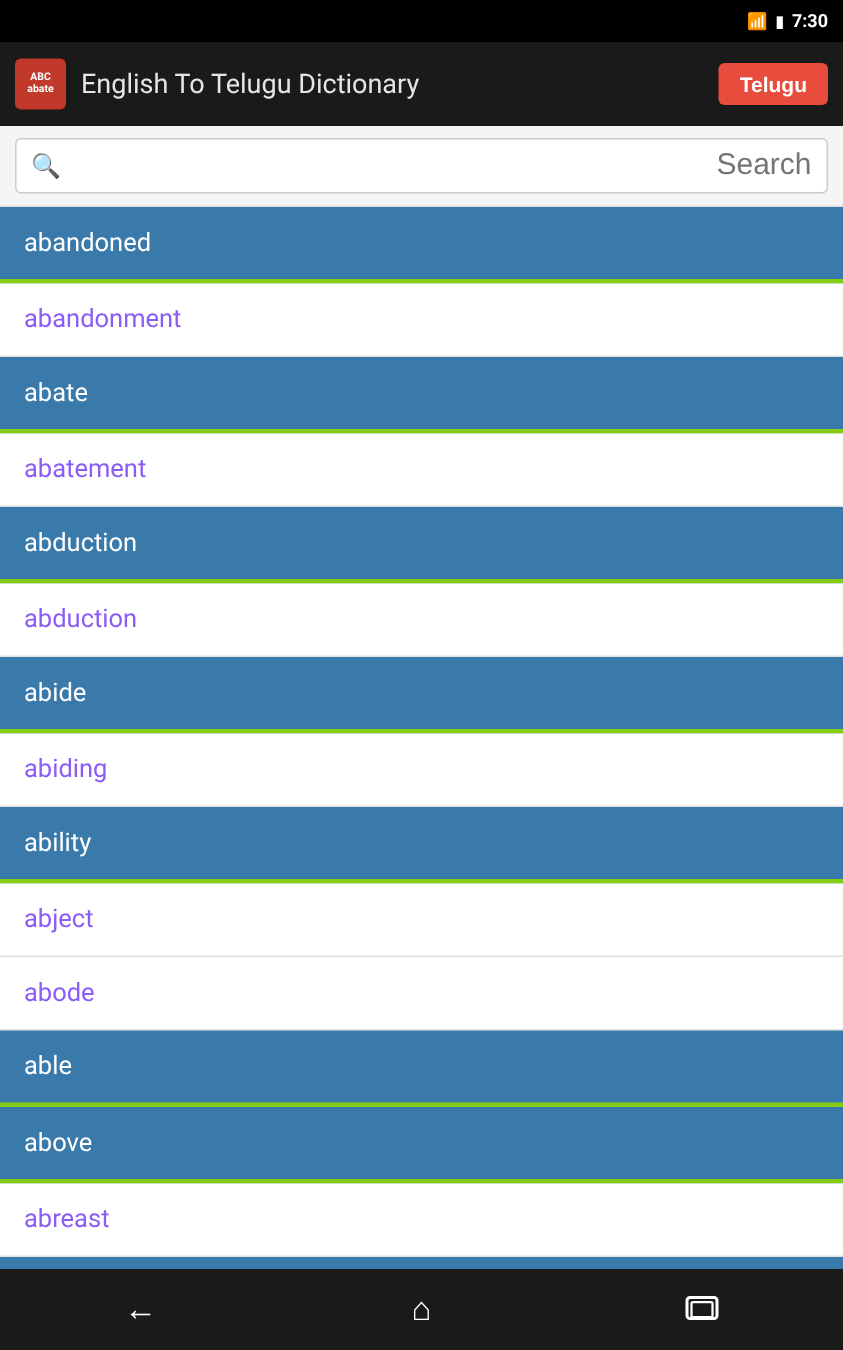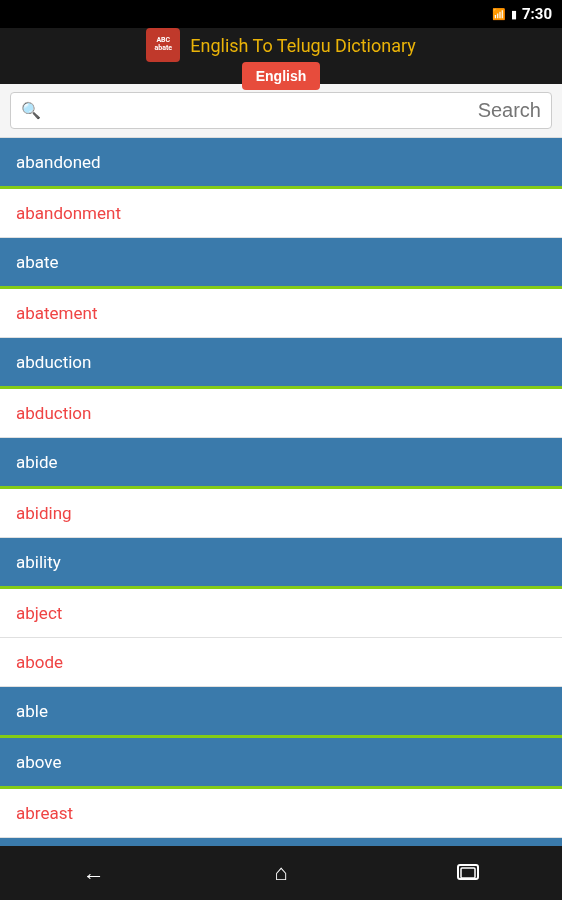--- a/index.html
+++ b/index.html
@@ -29,38 +29,37 @@
     }
 
     .status-icons {
       display: flex;
       align-items: center;
       gap: 5px;
     }
 
     .status-time {
       color: #fff;
-      font-size: 15px;
+      font-size: 12px;
       font-weight: bold;
     }
 
     .status-icon {
       color: #fff;
       font-size: 11px;
     }
 
     
     .top-bar {
       background: #1a1a1a;
       height: 56px;
       display: flex;
       align-items: center;
       padding: 0 10px;
       justify-content: space-between;
-      flex-direction: column;
     }
 
     .app-title-area {
       display: flex;
       align-items: center;
       gap: 10px;
     }
 
     .app-icon {
       width: 34px;
@@ -75,21 +74,21 @@
 
     .app-icon-text {
       color: #fff;
       font-size: 7px;
       font-weight: bold;
       line-height: 1.1;
       text-align: center;
     }
 
     .app-title {
-      color: #eab308;
+      color: #e5e5e5;
       font-size: 18px;
       font-weight: normal;
     }
 
     .history-btn {
       background: #e74c3c;
       color: #fff;
       border: none;
       padding: 6px 14px;
       border-radius: 4px;
@@ -145,21 +144,21 @@
     }
 
     .word-item.blue {
       background: #3a7aab;
       color: #fff;
       border-bottom: 3px solid #84cc16;
     }
 
     .word-item.white {
       background: #fff;
-      color: #ef4444;
+      color: #8b5cf6;
     }
 
     
     .bottom-nav {
       position: absolute;
       bottom: 0;
       left: 0;
       width: 562px;
       height: 54px;
       background: #1a1a1a;
@@ -191,21 +190,21 @@
 </div>
 
 <div class="top-bar">
   <div class="app-title-area">
     <div class="app-icon">
       <span class="app-icon-text">ABC</span>
       <span class="app-icon-text">abate</span>
     </div>
     <span class="app-title">English To Telugu Dictionary</span>
   </div>
-  <button class="history-btn">English</button>
+  <button class="history-btn">Telugu</button>
 </div>
 
 <div class="search-bar">
   <div class="search-input-wrapper">
     <span class="search-icon">🔍</span>
     <input class="search-input" type="text" placeholder="Search" style="">
   </div>
 </div>
 
 <div class="word-list" id="word-list">

